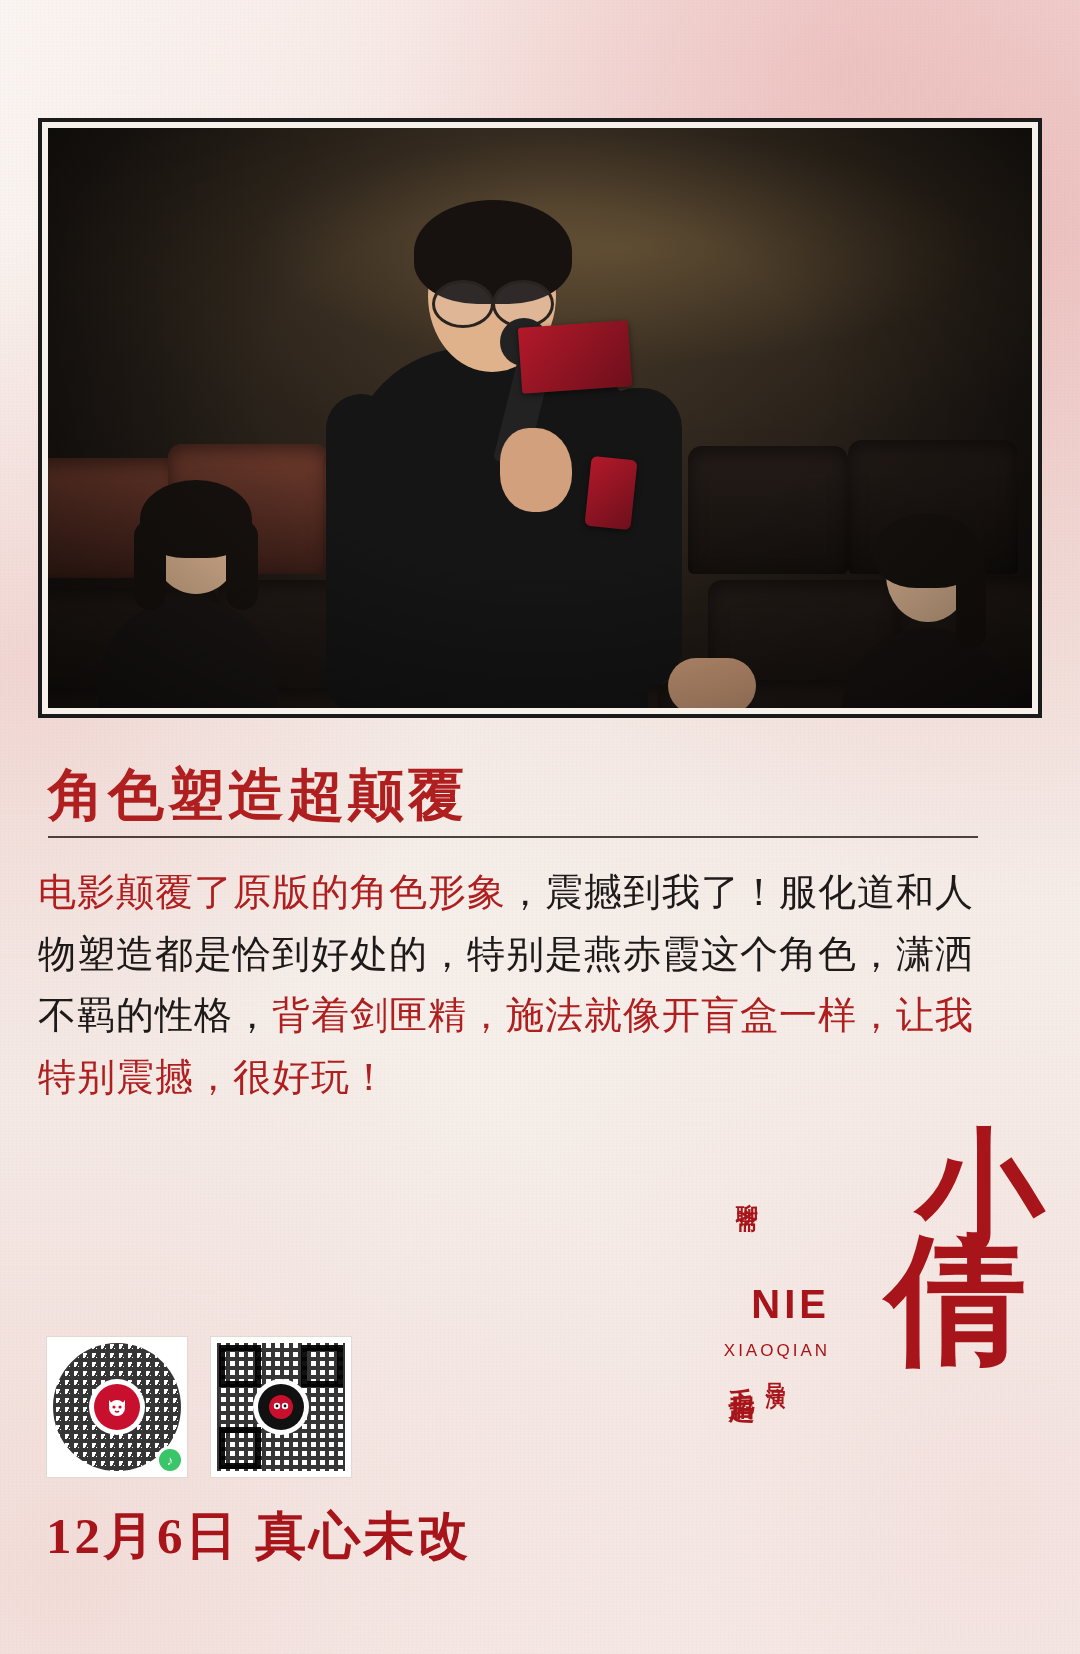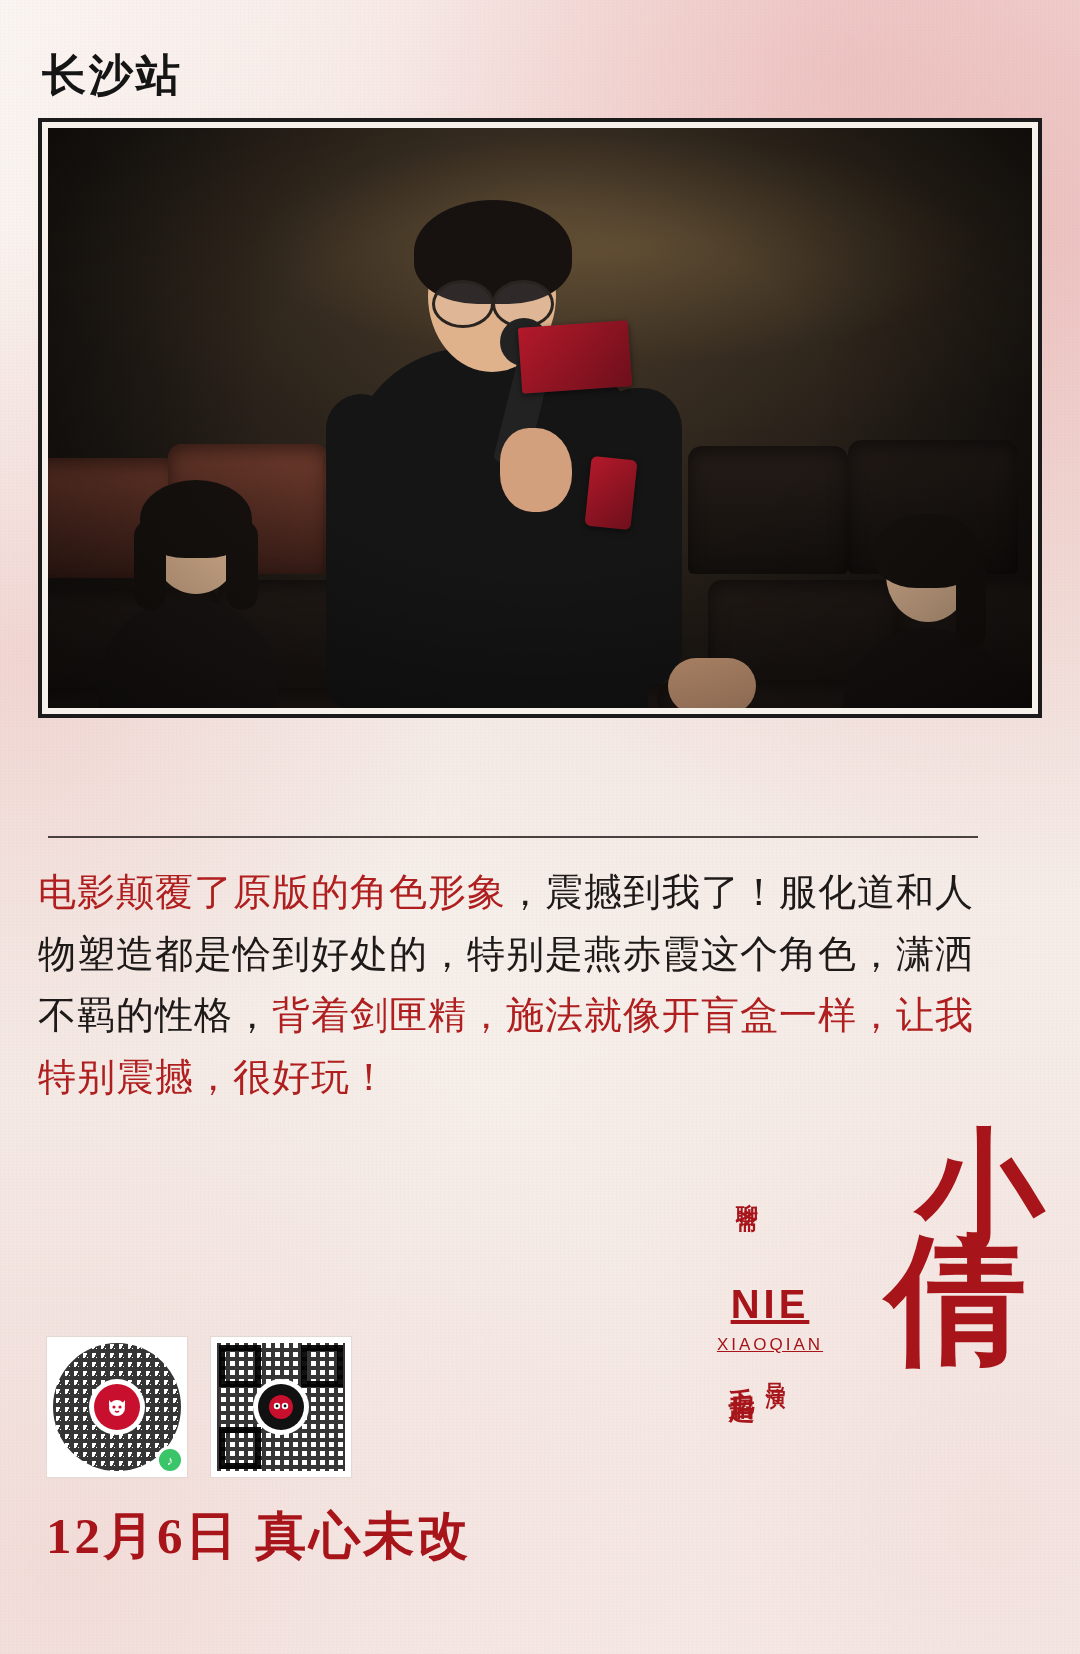--- a/index.html
+++ b/index.html
@@ -208,36 +208,35 @@
     font-size: 22px;
     color: #a7151a;
     writing-mode: vertical-rl;
     letter-spacing: 4px;
     font-weight: bold;
   }
   .brand-pinyin {
     position: absolute;
     left: 4px;
     top: 152px;
-    text-align: center;
+    text-align: right;
     width: 120px;
     color: #a7151a;
-    text-decoration: underline;
   }
   .brand-pinyin .nie {
     font-size: 40px;
     font-weight: bold;
     letter-spacing: 4px;
     font-family: "Liberation Sans", sans-serif;
   }
   .brand-pinyin .xq {
     font-size: 17px;
     letter-spacing: 3px;
     font-family: "Liberation Sans", sans-serif;
-    margin-top: 8px;
+    margin-top: 14px;
   }
   .director {
     position: absolute;
     left: 18px;
     top: 236px;
     display: flex;
     flex-direction: row-reverse;
     gap: 4px;
     color: #a7151a;
   }
@@ -333,21 +332,20 @@
     font-family: "Liberation Serif", "DejaVu Serif", serif;
   }
 </style>
 </head>
 <body>
 
 <div class="poster">
   <div class="bg-base"></div>
   <div class="bg-noise"></div>
 
-  <div class="station">长沙站</div>
 
   <div class="photo-frame">
     <div class="photo">
       <div class="ph-bg"></div>
       <div class="ph-wall-glow"></div>
 
       <div class="seat red" style="left:-20px; top:330px; width:150px; height:120px;"></div>
       <div class="seat red" style="left:120px; top:316px; width:160px; height:130px;"></div>
       <div class="seat red" style="left:275px; top:320px; width:150px; height:126px;"></div>
       <div class="seat dark" style="left:640px; top:318px; width:160px; height:128px;"></div>
@@ -384,20 +382,21 @@
       <div class="mic" style="left:452px; top:190px; width:48px; height:48px; border-radius:50%;"></div>
       <div class="mic-flag" style="left:472px; top:196px; width:110px; height:66px; transform:rotate(-4deg);"></div>
       <div class="mic-flag" style="left:540px; top:330px; width:46px; height:70px; transform:rotate(6deg); border-radius:6px;"></div>
       <div class="hand" style="left:452px; top:300px; width:72px; height:84px;"></div>
       <div class="hand" style="left:620px; top:530px; width:88px; height:56px; border-radius:30px;"></div>
 
       <div class="vig"></div>
     </div>
   </div>
 
+  <div class="headline">角色塑造超颠覆</div>
   <div class="rule"></div>
 
   <div class="quote">
     <span class="hl">电影颠覆了原版的角色形象</span><span>，震撼到我了！服化道和人物塑造都是恰到好处的，特别是燕赤霞这个角色，潇洒不羁的性格，</span><span class="hl">背着剑匣精，施法就像开盲盒一样，让我特别震撼，很好玩！</span>
   </div>
 
   <div class="brand">
     <div class="brand-mark">
       <span class="brand-char-big">小</span>
       <span class="brand-char-mid">倩</span>

